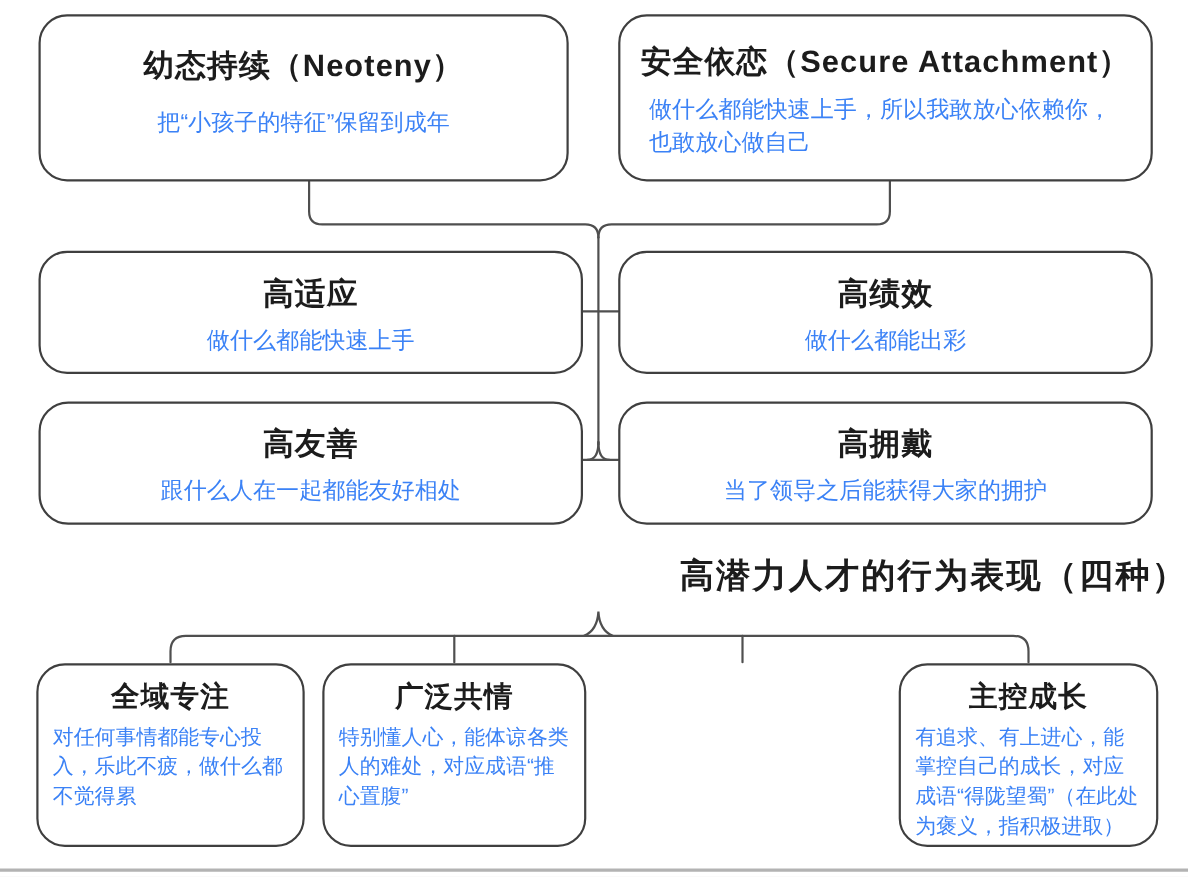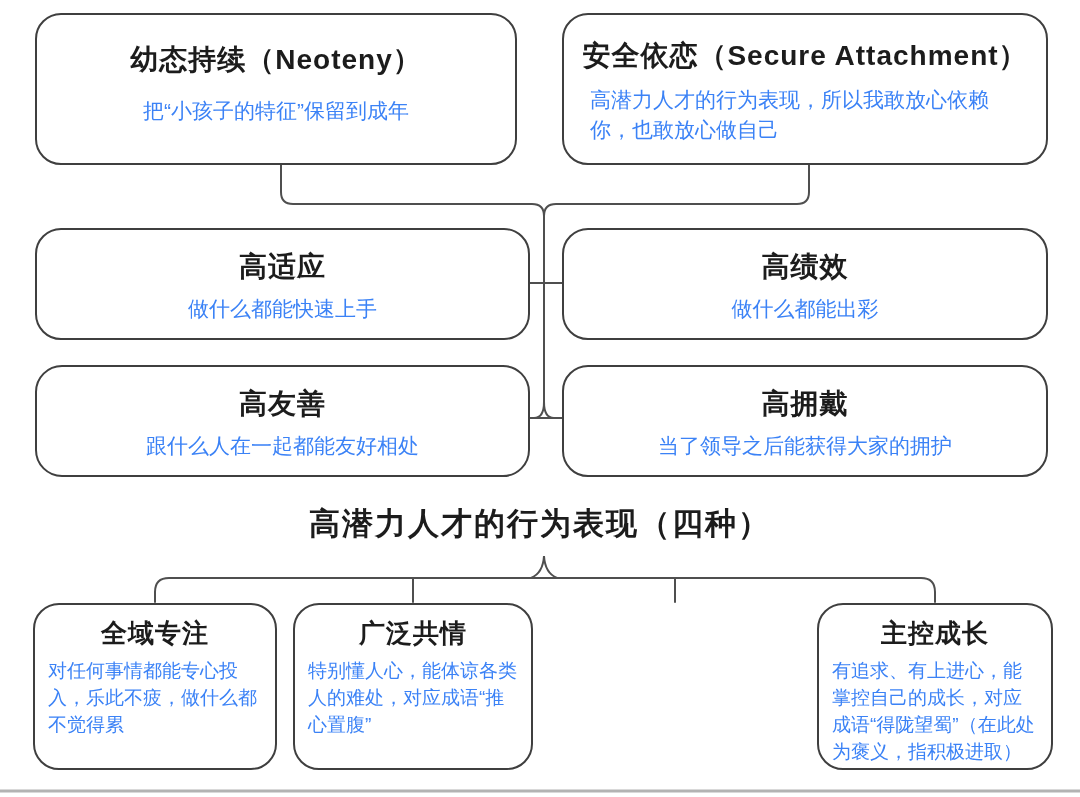--- a/index.html
+++ b/index.html
@@ -16,21 +16,21 @@
   
   .big .title{font-size:28px;margin-top:26px;}
   .big .desc{font-size:21px;margin-top:18px;text-align:center;}
   #boxB .title{margin-top:22px;}
   #boxB .desc{margin-top:10px;text-align:left;padding:0 26px;line-height:1.45;}
   
   .mid .title{font-size:28px;margin-top:18px;}
   .mid .desc{font-size:21px;margin-top:9px;text-align:center;}
   
   .section-title{
-    position:absolute;left:0;top:503px;width:1080px;text-align:center;
+    position:absolute;left:0;top:503px;width:1080px;text-align:right;
     font-size:31px;font-weight:700;letter-spacing:2px;
   }
   
   .small .title{font-size:26px;margin-top:11px;}
   .small .desc{font-size:19px;margin-top:7px;text-align:left;padding:0 13px;line-height:1.42;}
   svg.wires{position:absolute;left:0;top:0;pointer-events:none;}
 </style>
 </head>
 <body>
 
@@ -58,21 +58,21 @@
     <path d="M0 791 L1080 791" stroke="#b3b3b3" stroke-width="3" fill="none"></path>
   </svg>
 
   <div class="node big" id="boxA" style="left:35px;top:13px;width:482px;height:152px;">
     <div class="title">幼态持续（Neoteny）</div>
     <div class="desc">把“小孩子的特征”保留到成年</div>
   </div>
 
   <div class="node big" id="boxB" style="left:562px;top:13px;width:486px;height:152px;">
     <div class="title">安全依恋（Secure Attachment）</div>
-    <div class="desc">高潜力人才的行为表现，所以我敢放心依赖你，也敢放心做自己</div>
+    <div class="desc">做什么都能快速上手，所以我敢放心依赖你，也敢放心做自己</div>
   </div>
 
   <div class="node mid" style="left:562px;top:228px;width:486px;height:112px;">
     <div class="title">高绩效</div>
     <div class="desc">做什么都能出彩</div>
   </div>
 
   <div class="node mid" style="left:35px;top:228px;width:495px;height:112px;">
     <div class="title">高适应</div>
     <div class="desc">做什么都能快速上手</div>

